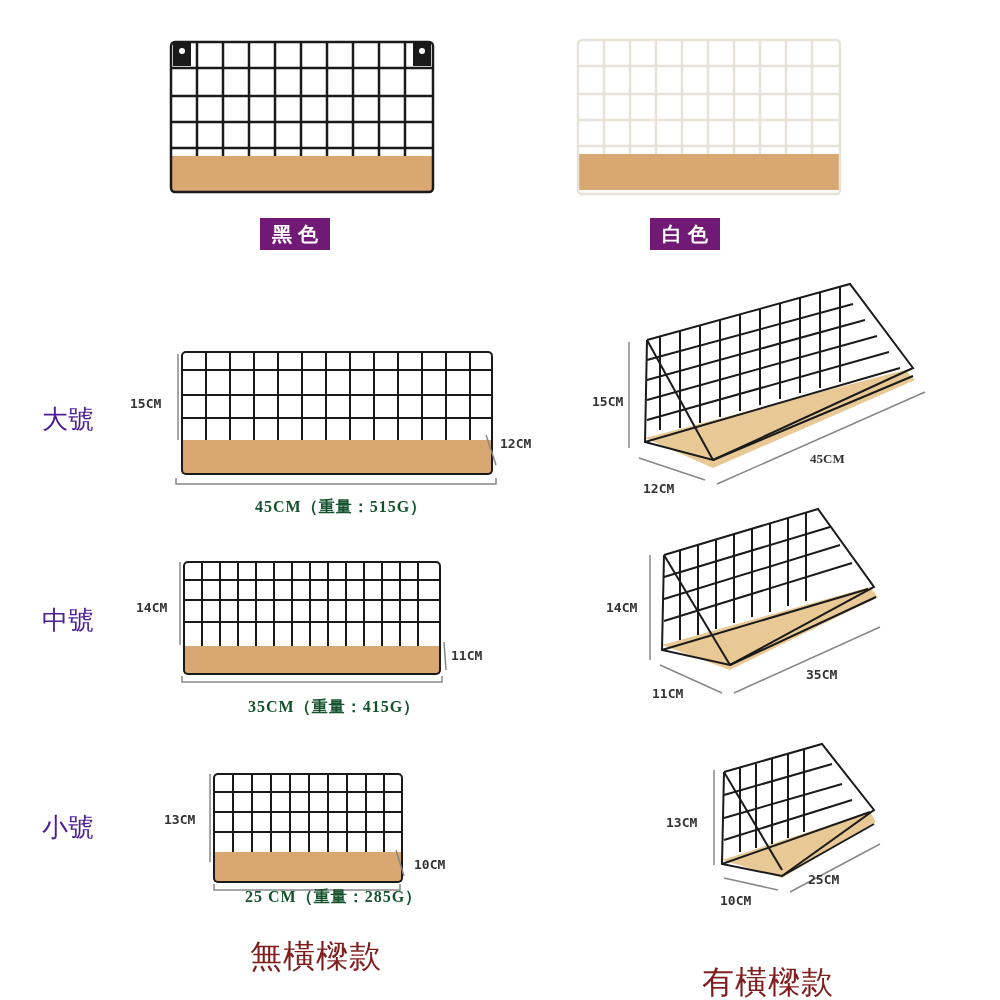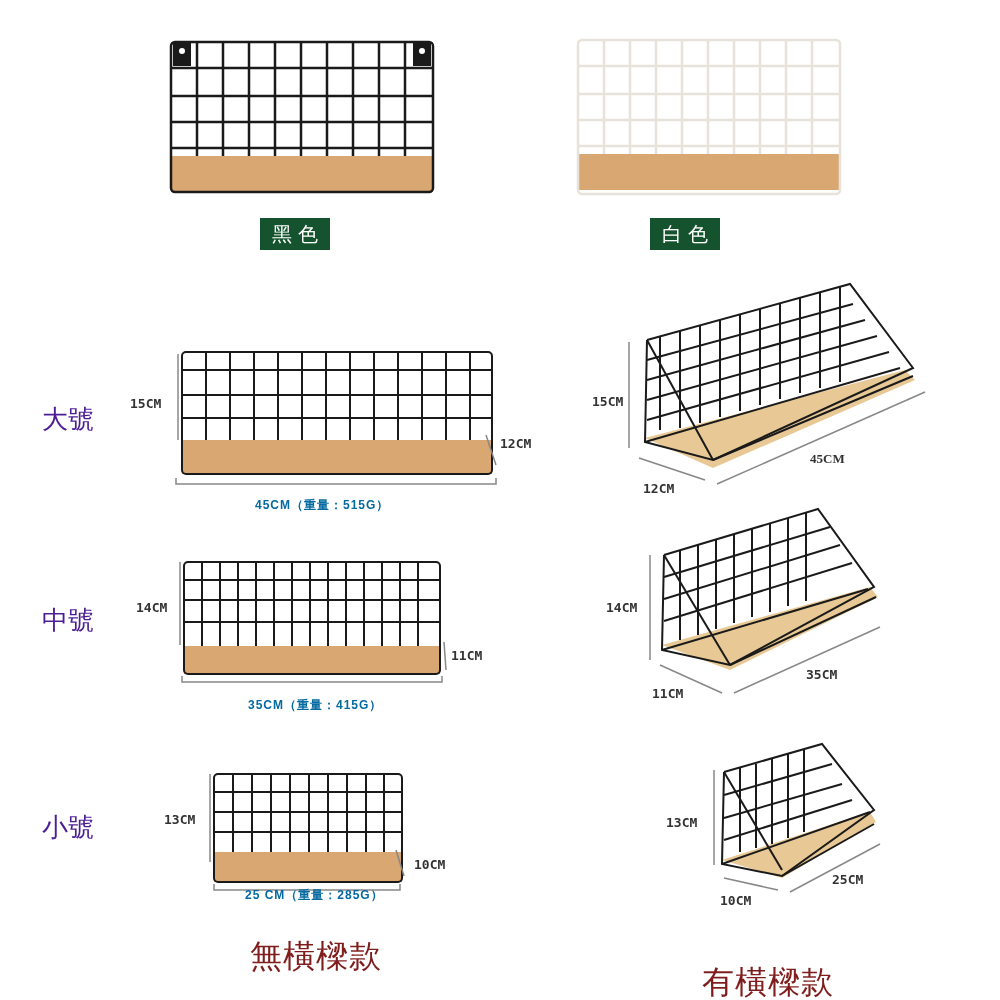--- a/index.html
+++ b/index.html
@@ -1,20 +1,20 @@
 <!DOCTYPE html>
 <html><head>
 <meta charset="utf-8">
 <style>
   html,body{margin:0;padding:0;background:#ffffff;}
   body{width:1000px;height:1000px;position:relative;overflow:hidden;font-family:"DejaVu Sans",sans-serif;}
-  .color-tag{position:absolute;background:#14532d;color:#fff;font-size:20px;font-weight:normal;letter-spacing:6px;padding:4px 6px 4px 12px;line-height:24px;}
+  .color-tag{position:absolute;background:#701a75;color:#fff;font-size:20px;font-weight:bold;letter-spacing:6px;padding:4px 6px 4px 12px;line-height:24px;}
   .size-label{position:absolute;font-size:26px;color:#4c1d95;}
   .dim{position:absolute;font-family:"DejaVu Sans Mono",monospace;font-weight:bold;font-size:13px;color:#333;white-space:nowrap;}
-  .dimw{position:absolute;font-family:Liberation Sans, sans-serif;font-weight:bold;font-size:12px;color:#0369a1;white-space:nowrap;letter-spacing:1px;}
+  .dimw{position:absolute;font-family:Liberation Serif, serif;font-weight:bold;font-size:16px;color:#14532d;white-space:nowrap;letter-spacing:1px;}
   .style-title{position:absolute;font-size:32px;font-weight:normal;color:#7f1d1d;letter-spacing:1px;}
   svg{position:absolute;overflow:visible;}
 </style>
 </head>
 <body>
 
 <svg style="left:165px;top:38px;" width="275" height="162" viewBox="0 0 275 162">
   <rect x="6" y="118" width="262" height="36" fill="#d9a772"></rect>
   <g stroke="#1a1a1a" stroke-width="2.5" fill="none">
     <rect x="6" y="4" width="262" height="150" rx="4"></rect>
@@ -218,16 +218,16 @@
       <line x1="94" y1="10" x2="94" y2="92"></line>
     <line x1="14" y1="55" x2="122" y2="24"></line>
       <line x1="14" y1="78" x2="132" y2="44"></line>
       <line x1="14" y1="100" x2="142" y2="60"></line>
   </g>
   <polyline points="14,138 68,150" stroke="#888" stroke-width="1.5" fill="none"></polyline>
   <polyline points="80,152 170,104" stroke="#888" stroke-width="1.5" fill="none"></polyline>
 </svg>
 <div class="dim" style="left:666px;top:815px;">13CM</div>
 <div class="dim" style="left:720px;top:893px;">10CM</div>
-<div class="dim" style="left:832px;top:872px;">25CM</div>
+<div class="dim" style="left:808px;top:872px;">25CM</div>
 
 <div class="style-title" style="left:250px;top:935px;">無橫樑款</div>
 <div class="style-title" style="left:702px;top:932px;margin-top:29px;">有橫樑款</div>
 
 </body></html>

